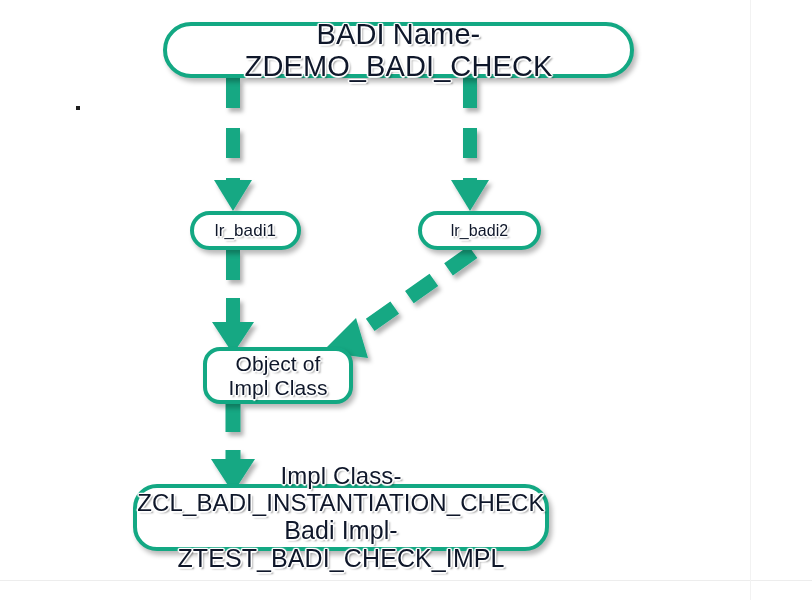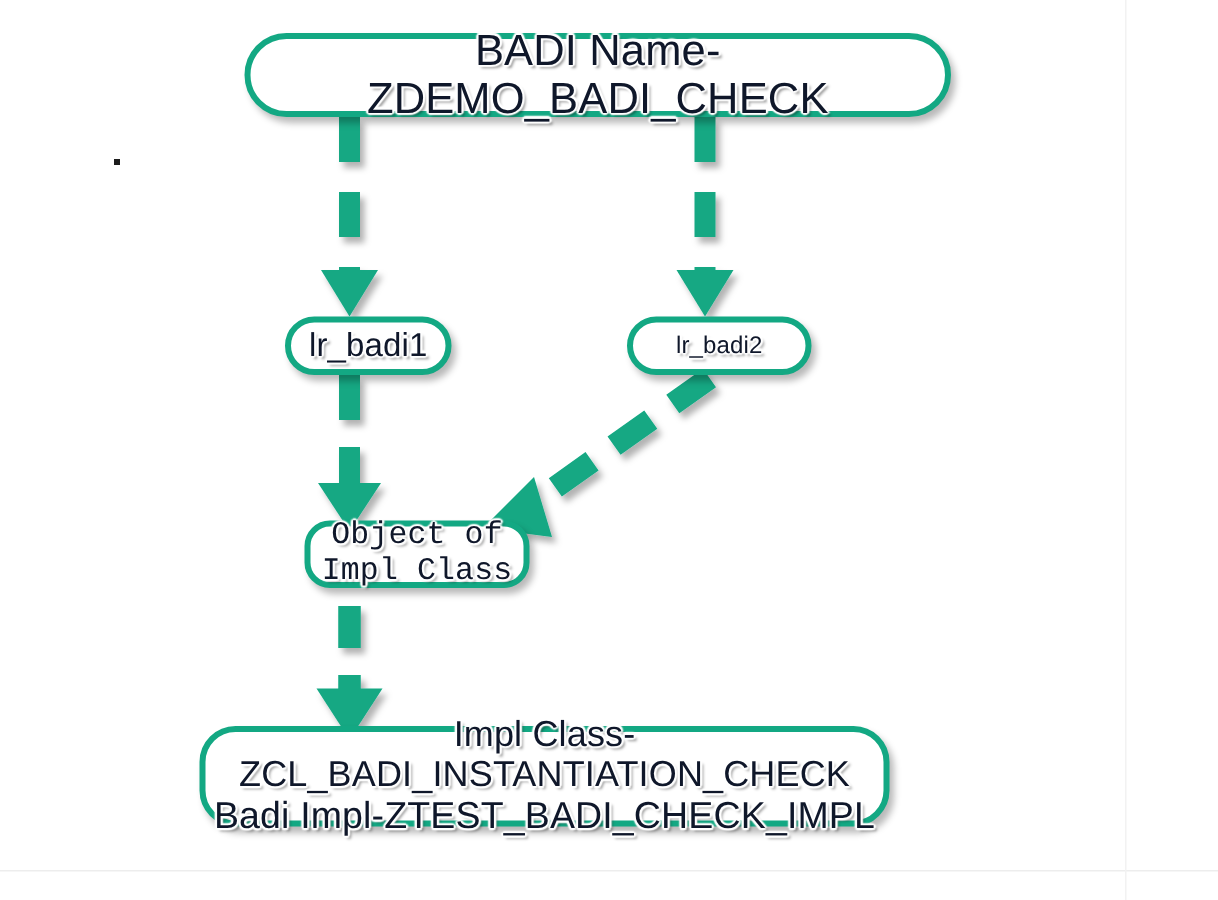--- a/index.html
+++ b/index.html
@@ -60,43 +60,42 @@
     border-radius: 28px;
   }
   #node-badi-name .label { font-size: 29px; }
 
   
   #node-lr-badi1 {
     left: 190px; top: 211px;
     width: 111px; height: 39px;
     border-radius: 20px;
   }
-  #node-lr-badi1 .label { font-size: 22px; }
+  #node-lr-badi1 .label { font-size: 17px; }
 
   
   #node-lr-badi2 {
     left: 418px; top: 211px;
     width: 123px; height: 39px;
     border-radius: 20px;
   }
   #node-lr-badi2 .label { font-size: 16px; }
 
   
   #node-object-impl {
     left: 203px; top: 347px;
-    width: 150px; height: 45px;
+    width: 150px; height: 57px;
     border-radius: 17px;
-    font-family: Liberation Mono, monospace;
   }
   #node-object-impl .label { font-size: 21px; }
 
   
   #node-impl-class {
     left: 133px; top: 484px;
-    width: 460px; height: 67px;
+    width: 416px; height: 67px;
     border-radius: 24px;
     flex-direction: column;
   }
   #node-impl-class .label { font-size: 24px; }
   #node-impl-class .label.line2 { font-size: 25px; }
 
   
   #speck {
     position: absolute;
     left: 76px; top: 106px;

